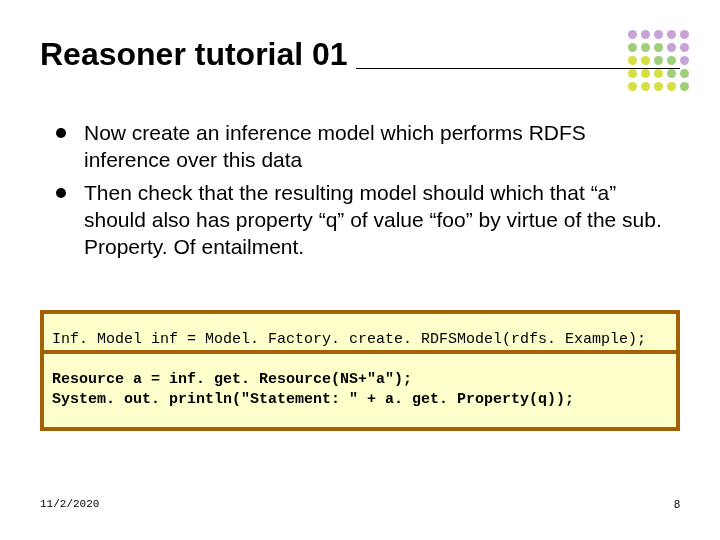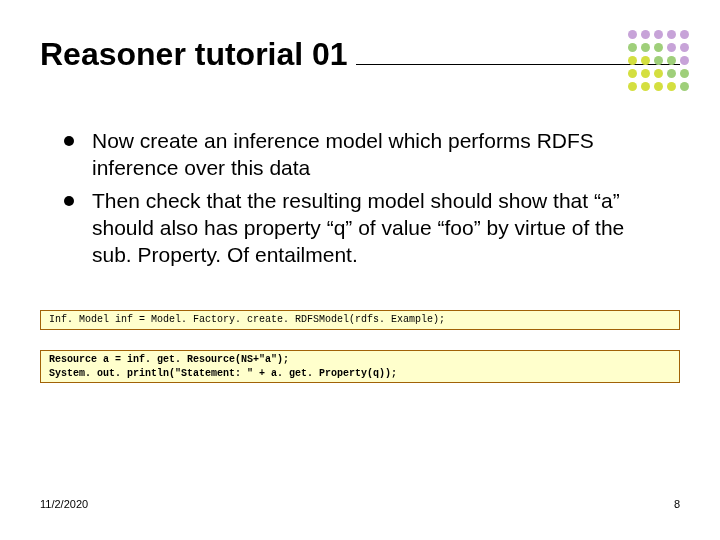--- a/index.html
+++ b/index.html
@@ -18,20 +18,21 @@
     height: 540px;
     position: relative;
     box-sizing: border-box;
   }
   .title-row {
     position: absolute;
     top: 36px;
     left: 40px;
     right: 40px;
     display: flex;
+    align-items: center;
   }
   .title {
     font-size: 32px;
     font-weight: bold;
     white-space: nowrap;
   }
   .title-line {
     flex: 1 1 auto;
     border-bottom: 1px solid #000;
     margin-left: 8px;
@@ -54,63 +55,64 @@
   }
   .content {
     position: absolute;
     top: 120px;
     left: 56px;
     right: 56px;
   }
   ul.bullets {
     list-style: none;
     padding: 0;
-    margin: 8px;
+    margin: 0;
   }
   ul.bullets > li {
     position: relative;
     padding-left: 28px;
     font-size: 21px;
     line-height: 1.28;
     margin-bottom: 6px;
   }
   ul.bullets > li::before {
     content: "";
     position: absolute;
     left: 0;
     top: 8px;
     width: 10px;
     height: 10px;
     background: #000;
     border-radius: 50%;
   }
   .code-block {
     background: #ffffcc;
-    border: 1px solid #a16207;
+    border: 4px solid #a16207;
     font-family: "Courier New", Courier, monospace;
-    font-size: 10px;
+    font-size: 15px;
     line-height: 1.35;
-    padding: 2px 8px;
+    padding: 16px 8px;
     white-space: pre;
     color: #000;
     box-sizing: border-box;
     width: 100%;
   }
   .code-wrap {
     position: absolute;
     left: 40px;
     right: 40px;
   }
   .code-wrap.first { top: 310px; }
   .code-wrap.second { top: 350px; font-weight: bold; }
   .footer-date {
     position: absolute;
     bottom: 30px;
     left: 40px;
     font-size: 11px;
+    font-family: Liberation Mono, monospace;
   }
   .footer-page {
     position: absolute;
     bottom: 30px;
     right: 40px;
     font-size: 11px;
   }
 </style>
 </head>
 <body>
@@ -146,21 +148,21 @@
       <div class="dot" style="background: rgb(212, 223, 64);"></div>
       <div class="dot" style="background: rgb(212, 223, 64);"></div>
       <div class="dot" style="background: rgb(212, 223, 64);"></div>
       <div class="dot" style="background: rgb(212, 223, 64);"></div>
       <div class="dot" style="background: rgb(159, 207, 122);"></div>
     </div>
 
   <div class="content">
     <ul class="bullets">
       <li>Now create an inference model which performs RDFS inference over this data</li>
-      <li>Then check that the resulting model should show that “a” should also has property “q” of value “foo” by virtue of the sub. Property. Of entailment.</li>
+      <li>Then check that the resulting model should which that “a” should also has property “q” of value “foo” by virtue of the sub. Property. Of entailment.</li>
     </ul>
   </div>
 
   <div class="code-wrap first">
     <div class="code-block">Inf. Model inf = Model. Factory. create. RDFSModel(rdfs. Example);</div>
   </div>
 
   <div class="code-wrap second">
     <div class="code-block">Resource a = inf. get. Resource(NS+"a");
 System. out. println("Statement: " + a. get. Property(q));</div>

